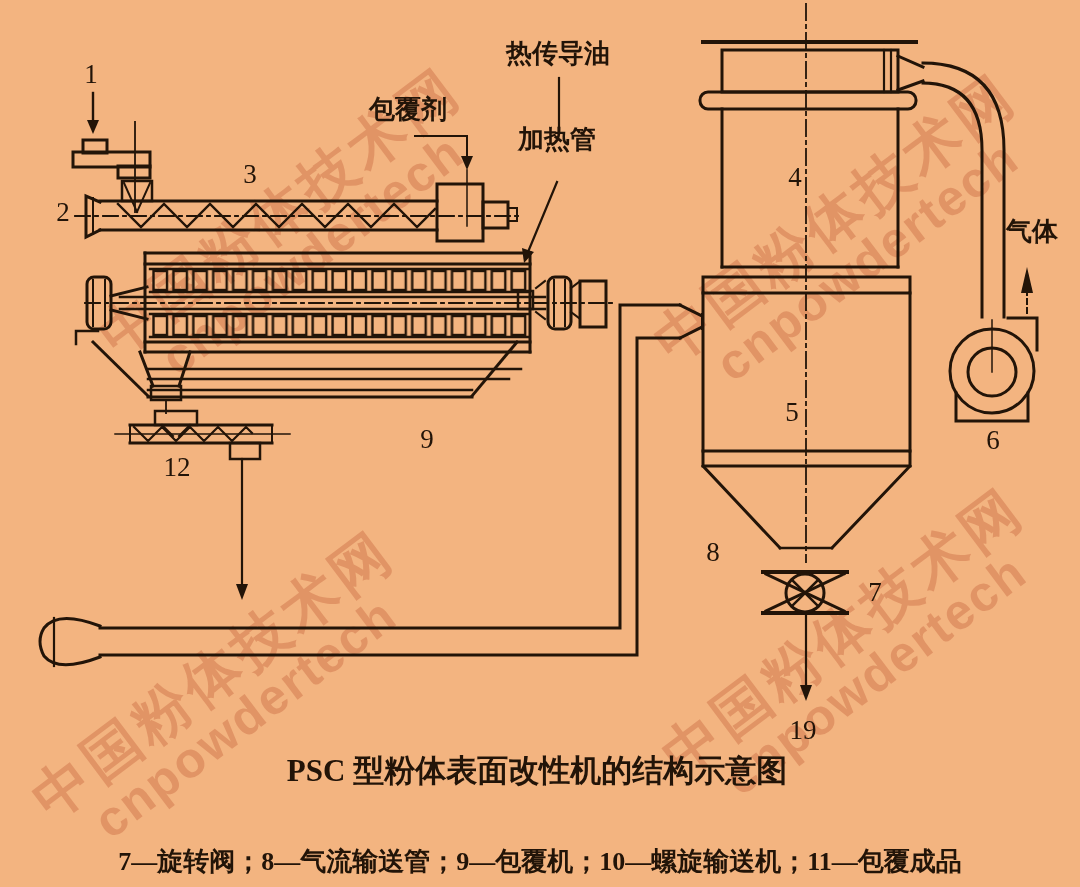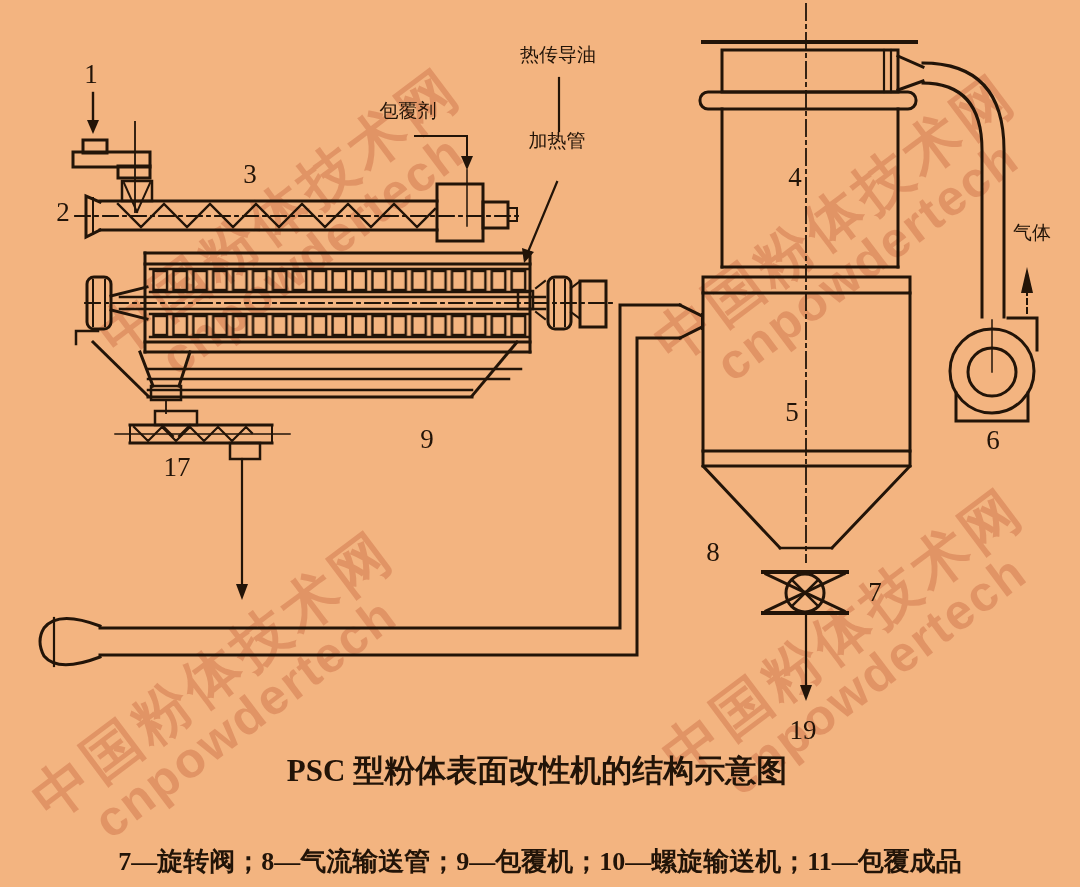--- a/index.html
+++ b/index.html
@@ -5,21 +5,21 @@
   html,body{margin:0;padding:0;background:#777;}
   .stage{
     position:relative;width:1080px;height:887px;overflow:hidden;
     background:#f3b480;
     font-family:"Liberation Serif","DejaVu Serif",serif;
     color:#221408;
   }
   .art{position:absolute;left:0;top:0;}
   .lbl{
     position:absolute;transform:translate(-50%,-50%);
-    white-space:nowrap;font-size:19px;font-weight:400;line-height:1;
+    white-space:nowrap;font-size:26px;font-weight:700;line-height:1;
   }
   .num{font-weight:400;font-size:27px;}
   .caption{
     position:absolute;transform:translate(-50%,-50%);
     white-space:nowrap;font-weight:700;font-size:31px;line-height:1.2;
   }
   .legend-line{font-size:26px;}
   .wm{
     position:absolute;transform:translate(-50%,-50%) rotate(-37deg);
     text-align:center;color:rgba(194,92,53,0.36);
@@ -205,21 +205,21 @@
 
   <span class="lbl num" style="left:91px;top:74px">1</span>
   <span class="lbl num" style="left:63px;top:212px">2</span>
   <span class="lbl num" style="left:250px;top:174px">3</span>
   <span class="lbl num" style="left:795px;top:177px">4</span>
   <span class="lbl num" style="left:792px;top:412px">5</span>
   <span class="lbl num" style="left:993px;top:440px">6</span>
   <span class="lbl num" style="left:875px;top:592px">7</span>
   <span class="lbl num" style="left:713px;top:552px">8</span>
   <span class="lbl num" style="left:427px;top:439px">9</span>
-  <span class="lbl num" style="left:177px;top:467px">17</span>
+  <span class="lbl num" style="left:177px;top:467px">12</span>
   <span class="lbl num" style="left:803px;top:730px">19</span>
 
   <span class="lbl" style="left:558px;top:54px">热传导油</span>
   <span class="lbl" style="left:408px;top:110px">包覆剂</span>
   <span class="lbl" style="left:557px;top:140px">加热管</span>
   <span class="lbl" style="left:1032px;top:232px">气体</span>
 
   <div class="caption" style="left:537px;top:771px">PSC 型粉体表面改性机的结构示意图</div>
   <div class="caption legend-line" style="left:540px;top:862px">7—旋转阀；8—气流输送管；9—包覆机；10—螺旋输送机；11—包覆成品</div>
 

